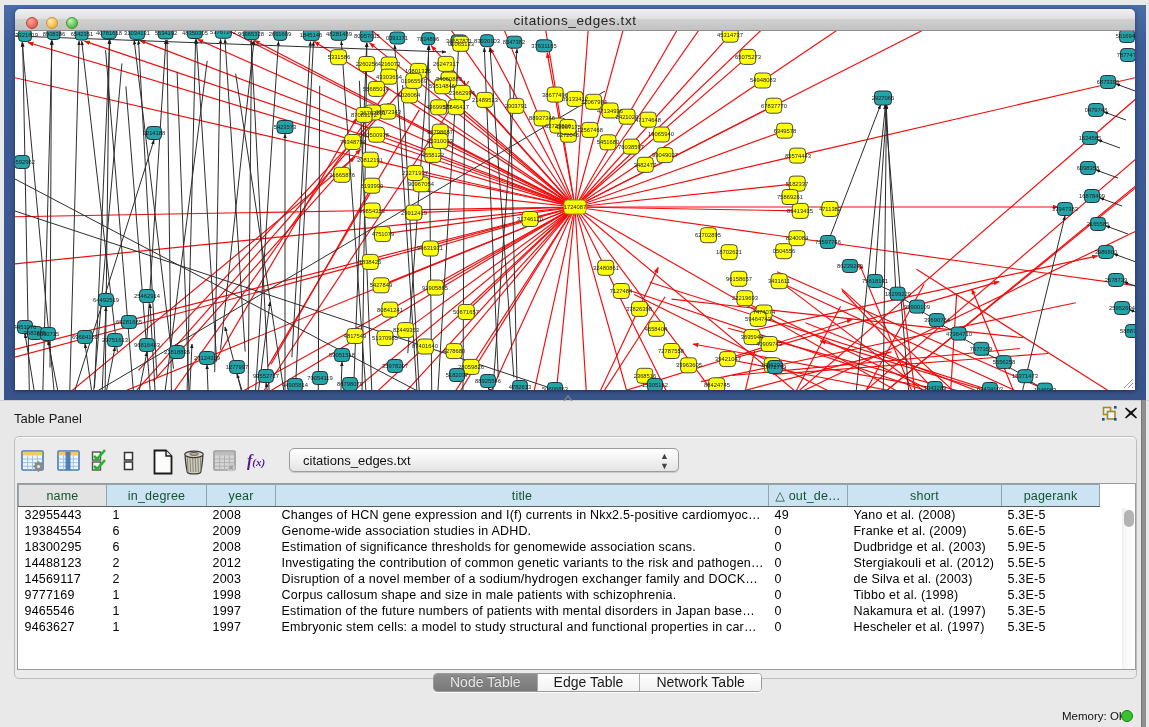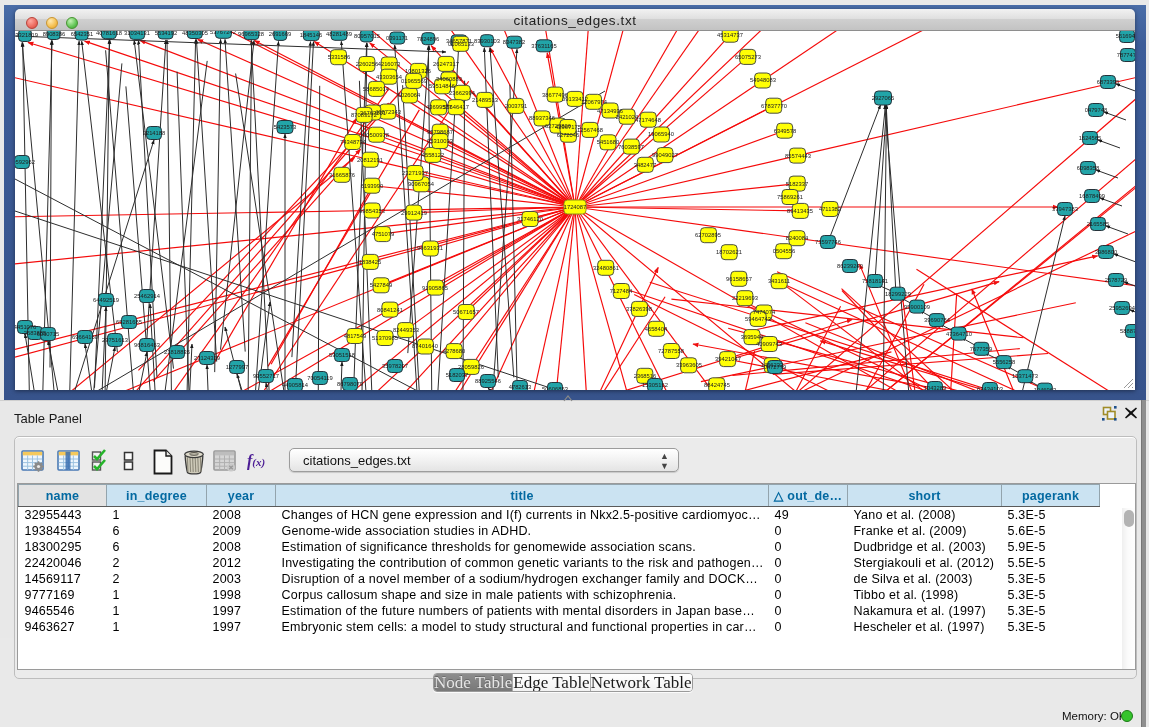--- a/index.html
+++ b/index.html
@@ -18,27 +18,27 @@
   .tp-label{position:absolute;left:14px;top:11px;font-size:13px;color:#1a1a1a;}
   .rightstrip{position:absolute;left:1141px;top:400px;width:5px;height:327px;background:#8f8f8f;border-left:1px solid #777;box-sizing:border-box;z-index:9;}
   .panelbox{position:absolute;left:14px;top:36px;width:1121px;height:241px;background:#ebebeb;border:1px solid #bdbdbd;border-radius:5px;box-shadow:inset 0 1px 0 #fff;}
   
   .tbicon{position:absolute;top:12px;}
   .combo{position:absolute;left:274px;top:11px;width:390px;height:24px;border:1px solid #9c9c9c;border-radius:5px;background:linear-gradient(180deg,#ffffff,#f2f2f2 50%,#e4e4e4);box-shadow:0 1px 1px rgba(0,0,0,0.15);font-size:13px;color:#111;line-height:24px;padding-left:13px;box-sizing:border-box;}
   .combo .arr{position:absolute;right:9px;top:2px;font-size:9px;color:#444;line-height:10px;letter-spacing:0;}
   
   .tablewrap{position:absolute;left:2px;top:46px;width:1119px;height:187px;background:#fff;border:1px solid #9a9a9a;box-sizing:border-box;overflow:hidden;}
   table.grid{border-collapse:collapse;table-layout:fixed;width:1081px;font-size:12.5px;color:#000;letter-spacing:0.2px;}
-  table.grid th{background:#cbe3f2;border:1px solid #93a4ad;border-bottom:1px solid #5a5a5a;height:21px;font-weight:bold;font-size:12.5px;color:#0369a1;padding:0;letter-spacing:0.2px;}
+  table.grid th{background:#cbe3f2;border:1px solid #93a4ad;border-bottom:1px solid #5a5a5a;height:21px;font-weight:normal;font-size:12.5px;color:#14532d;padding:0;letter-spacing:0.2px;}
   table.grid td{height:16px;padding:0 0 0 6px;white-space:nowrap;overflow:hidden;border:none;}
   .vscroll{position:absolute;left:1104px;top:24px;width:15px;height:161px;background:linear-gradient(90deg,#efefef,#fbfbfb 40%,#ffffff);}
   .vthumb{position:absolute;left:2px;top:2px;width:10px;height:17px;border-radius:5px;background:#b3b3b3;}
   
   .tabs{position:absolute;left:433px;top:273px;height:17px;display:flex;border:1px solid #9a9a9a;border-radius:4px;overflow:hidden;background:#fdfdfd;box-shadow:0 1px 0 rgba(255,255,255,0.8);}
-  .tab{font-size:17px;line-height:17px;padding:0 0;color:#1a1a1a;border-right:1px solid #aaa;background:linear-gradient(180deg,#ffffff,#f2f2f2);font-family:Liberation Serif, serif;}
+  .tab{font-size:14px;line-height:17px;padding:0 16px;color:#1a1a1a;border-right:1px solid #aaa;background:linear-gradient(180deg,#ffffff,#f2f2f2);}
   .tab:last-child{border-right:none;}
   .tab.sel{background:linear-gradient(180deg,#8d8d8d,#787878);color:#e6e6e6;text-shadow:0 -1px 0 rgba(0,0,0,0.25);}
   .memory{position:absolute;left:1062px;top:310px;font-size:11.5px;color:#111;}
   .memdot{position:absolute;left:1121px;top:310px;width:12px;height:12px;border-radius:50%;background:#35c42c;border:1px solid #1d7a17;box-sizing:border-box;}
 </style>
 </head>
 <body>
   <div class="desktop">
     <div class="macwin">
       <div class="titlebar">
@@ -757,21 +757,21 @@
             <tr>
               <td>18300295</td>
               <td>6</td>
               <td>2008</td>
               <td>Estimation of significance thresholds for genomewide association scans.</td>
               <td>0</td>
               <td>Dudbridge et al. (2003)</td>
               <td>5.9E-5</td>
             </tr>
             <tr>
-              <td>22420046</td>
+              <td>14488123</td>
               <td>2</td>
               <td>2012</td>
               <td>Investigating the contribution of common genetic variants to the risk and pathogen…</td>
               <td>0</td>
               <td>Stergiakouli et al. (2012)</td>
               <td>5.5E-5</td>
             </tr>
             <tr>
               <td>14569117</td>
               <td>2</td>

